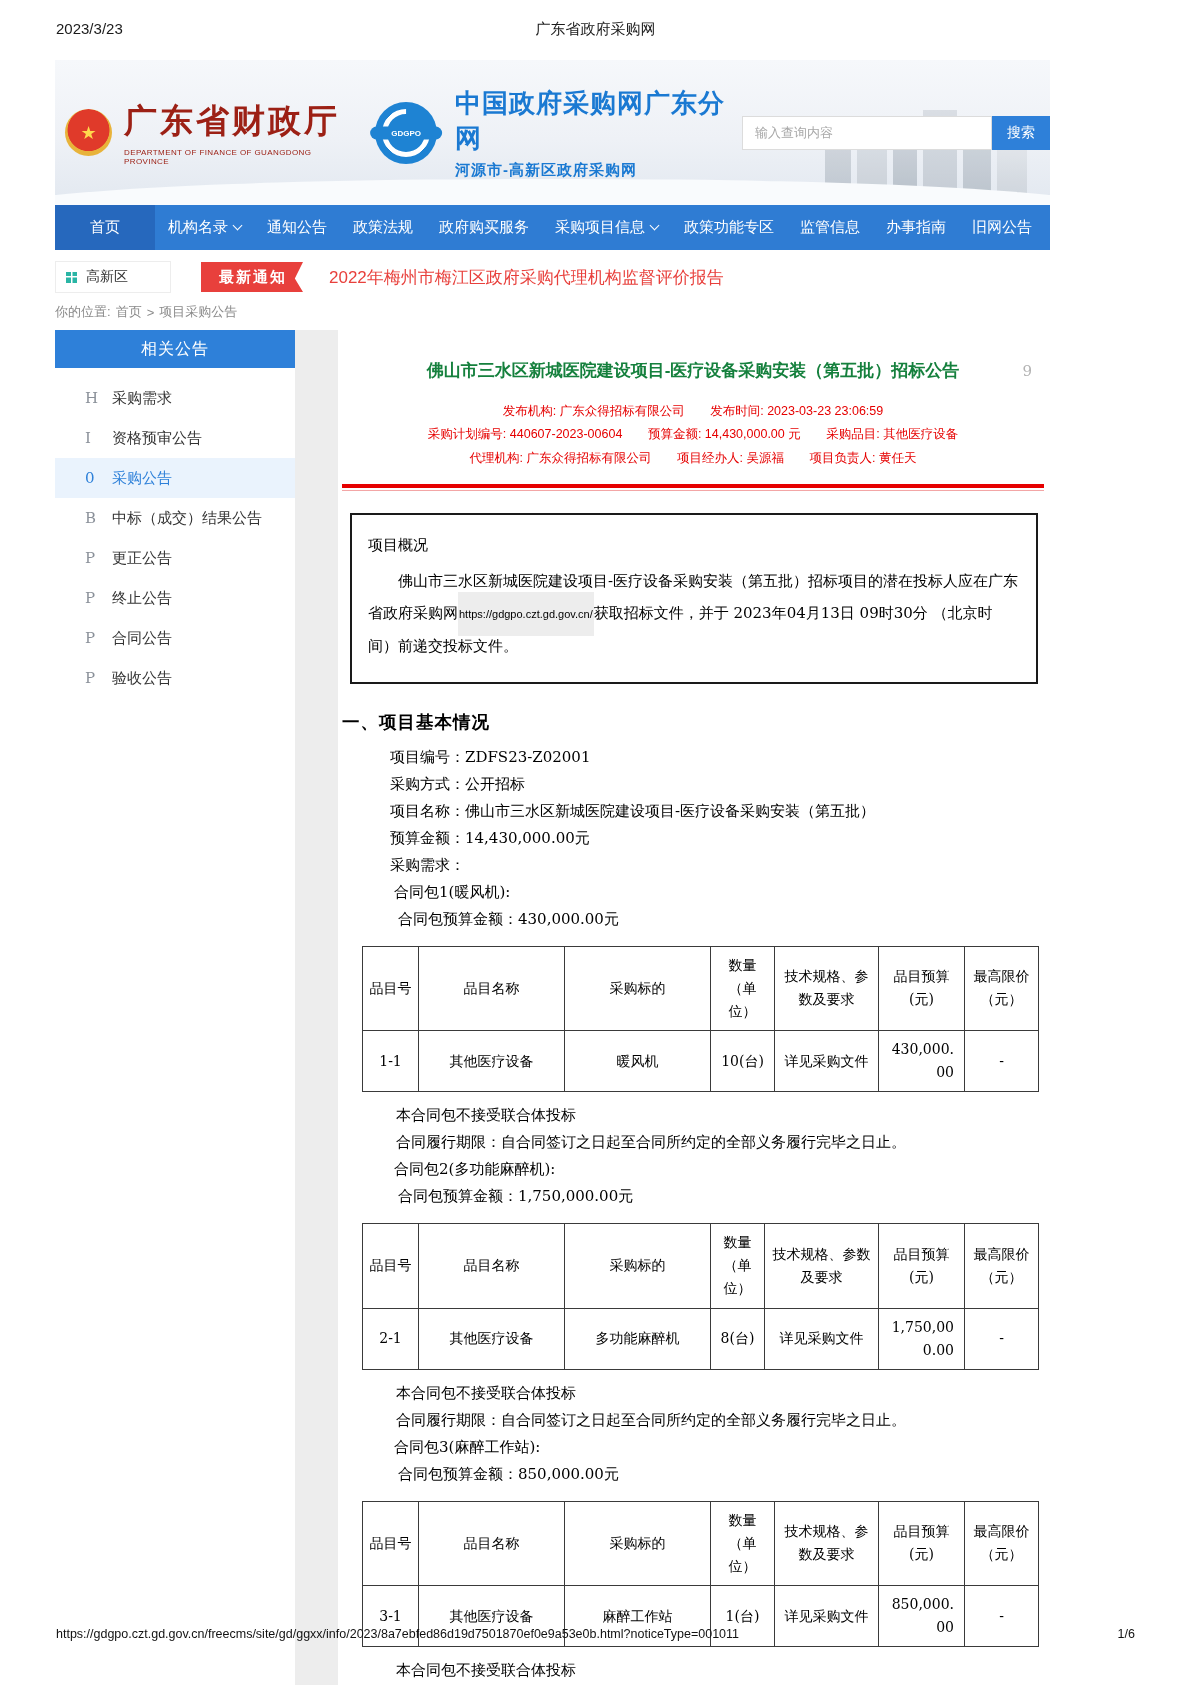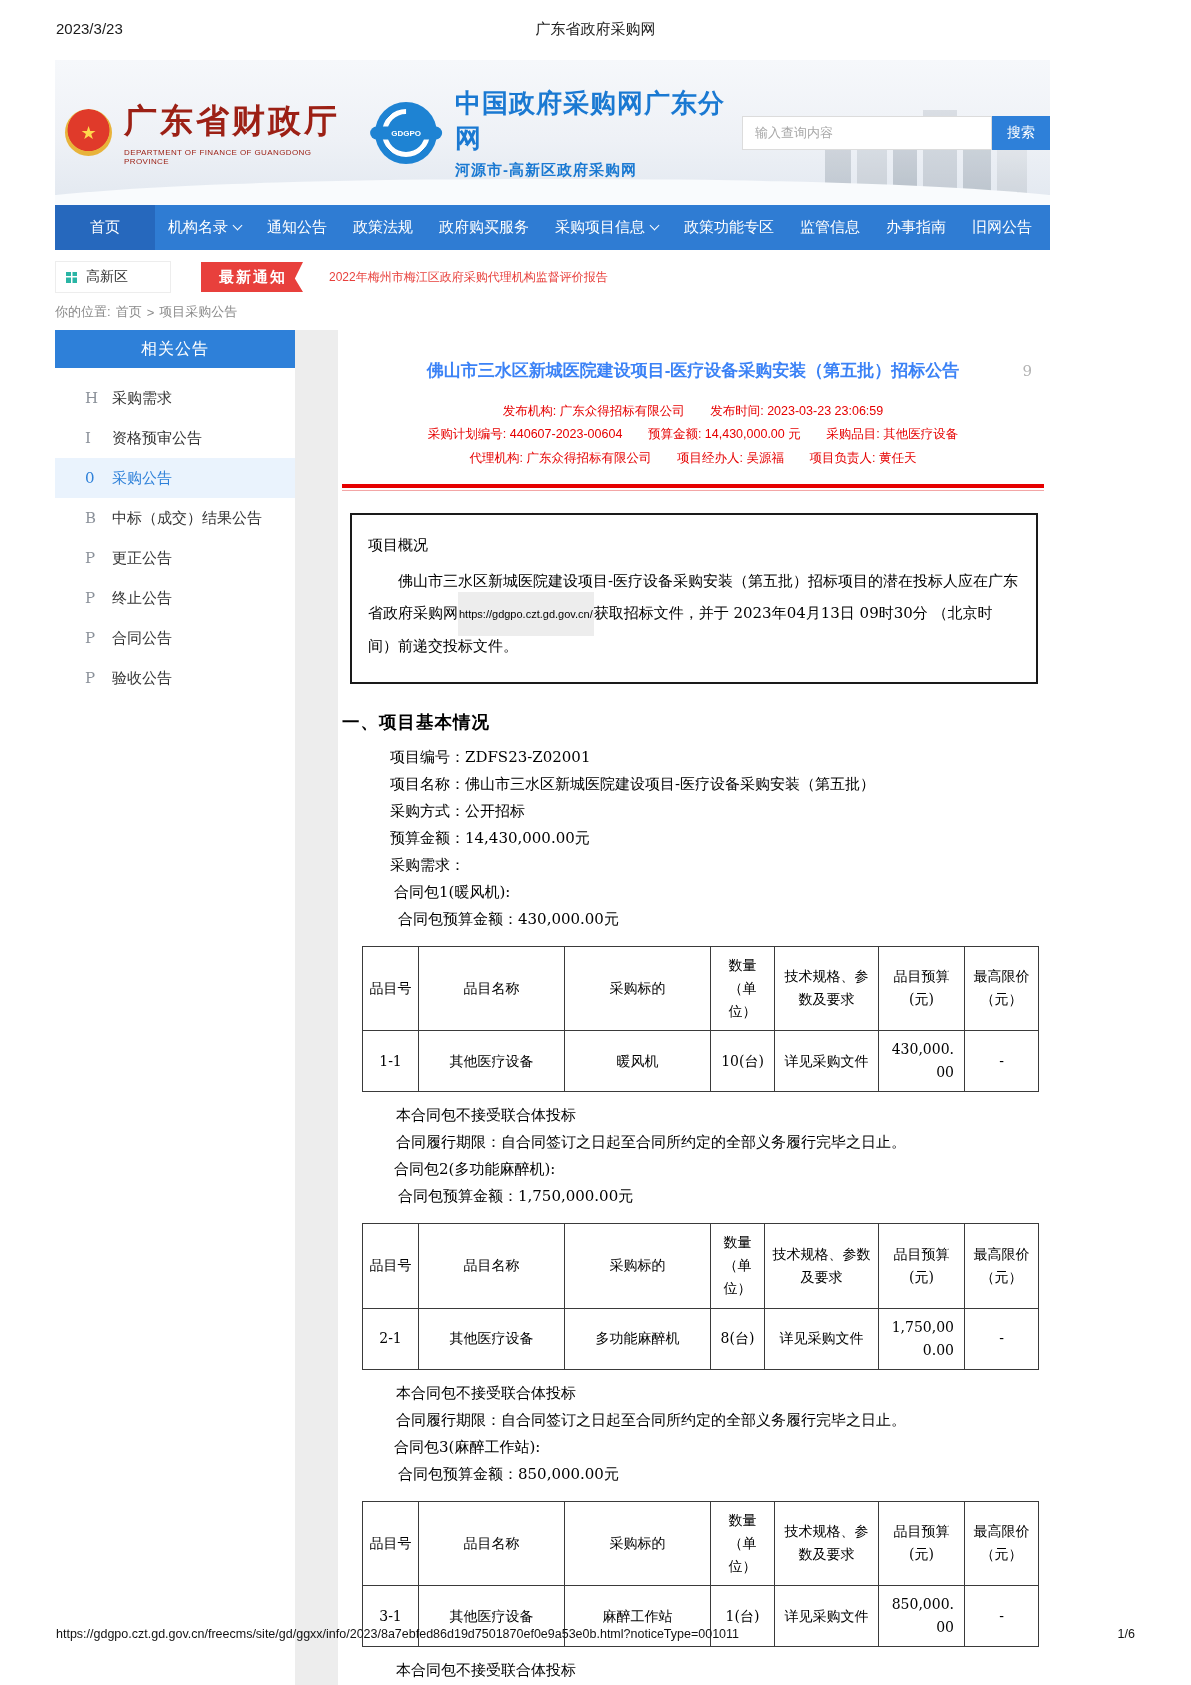--- a/index.html
+++ b/index.html
@@ -66,39 +66,39 @@
 
   
   .notice { margin-top:9px; height:36px; display:flex; align-items:center; }
   .region-box { width:116px; height:32px; background:#fff; border:1px solid #ededed; display:flex; align-items:center; padding-left:10px; font-size:14px; color:#333; cursor:pointer; }
   .grid-icon { width:11px; height:11px; margin-right:9px; flex:0 0 auto;
     background:
       linear-gradient(#fff,#fff) 50% 0/1.5px 100% no-repeat,
       linear-gradient(#fff,#fff) 0 50%/100% 1.5px no-repeat,
       #2ab5a5; }
   .badge { margin-left:30px; height:30px; background:#e8403c; color:#fff; font-weight:bold; font-size:15px; letter-spacing:2px; padding:0 16px 0 18px; display:flex; align-items:center; clip-path: polygon(0 0, 100% 0, 92% 55%, 100% 100%, 0 100%); }
-  .headline { margin-left:26px; color:#e8403c; font-size:12px; cursor:pointer; }
+  .headline { margin-left:26px; color:#e8403c; font-size:17px; cursor:pointer; }
 
   
   .breadcrumb { margin-top:8px; font-size:13px; color:#8a8a8a; display:flex; gap:5px; align-items:center; }
   .crumb-link { cursor:pointer; }
 
   
   .content-row { margin-top:9px; display:flex; align-items:stretch; }
   .sidebar { width:240px; background:#fff; flex:0 0 auto; }
   .sidebar-header { height:38px; background:#2e80d9; color:#fff; font-size:16px; display:flex; align-items:center; justify-content:center; letter-spacing:1px; }
   .sidebar-list { padding:10px 0 20px; }
   .side-item { height:40px; display:flex; align-items:center; padding-left:30px; font-size:15px; color:#333; cursor:pointer; }
   .side-icon { width:27px; color:#8a9099; font-family:"DejaVu Serif", serif; font-size:15px; }
   .side-item.active { background:#eaf3fd; color:#2e80d9; }
   .side-item.active .side-icon { color:#2e80d9; }
   .col-gap { width:43px; background:#ededed; flex:0 0 auto; }
   .main { flex:1; background:#fff; position:relative; padding:28px 6px 120px 4px; }
 
-  .article-title { color:#3b82f6; font-weight:bold; font-size:17px; text-align:center; padding:0 70px; line-height:1.5; }
+  .article-title { color:#15803d; font-weight:bold; font-size:17px; text-align:center; padding:0 70px; line-height:1.5; }
   .page-marker { position:absolute; top:32px; right:18px; color:#b3b3b3; font-size:15px; font-family:"DejaVu Serif", serif; }
   .meta { margin-top:16px; text-align:center; color:#e60000; font-size:12.5px; line-height:1.9; }
   .meta-seg { margin:0 11px; white-space:nowrap; }
   .divider { margin-top:13px; }
   .divider-thick { height:4px; background:#e60000; }
   .divider-thin { height:1px; background:#f3a6a6; margin-top:2px; }
 
   .doc { font-family:"DejaVu Serif","Liberation Serif", serif; color:#000; }
   .overview { margin:22px 6px 0 8px; border:2px solid #1a1a1a; padding:14px 16px 20px; font-size:15px; line-height:2.15; }
   .overview-para { text-indent:2em; margin-top:4px; }
@@ -272,22 +272,22 @@
           <div>项目概况</div>
           <div class="overview-para">
             <span>佛山市三水区新城医院建设项目-医疗设备采购安装（第五批）招标项目的潜在投标人应在广东省政府采购网</span><span class="url-chip">https://gdgpo.czt.gd.gov.cn/</span><span>获取招标文件，并于 2023年04月13日 09时30分 （北京时间）前递交投标文件。</span>
           </div>
         </div>
 
         <div class="section-heading">一、项目基本情况</div>
 
         <div class="info-block">
           <div class="doc-line pl-info">项目编号：ZDFS23-Z02001</div>
+          <div class="doc-line pl-info">采购方式：公开招标</div>
           <div class="doc-line pl-info">项目名称：佛山市三水区新城医院建设项目-医疗设备采购安装（第五批）</div>
-          <div class="doc-line pl-info">采购方式：公开招标</div>
           <div class="doc-line pl-info">预算金额：14,430,000.00元</div>
           <div class="doc-line pl-info">采购需求：</div>
         </div>
 
         <div class="doc-line pl-pkg">合同包1(暖风机):</div>
         <div class="doc-line pl-budget">合同包预算金额：430,000.00元</div>
         <table class="pkg-table">
           <colgroup>
               <col style="width:56px">
               <col style="width:146px">

